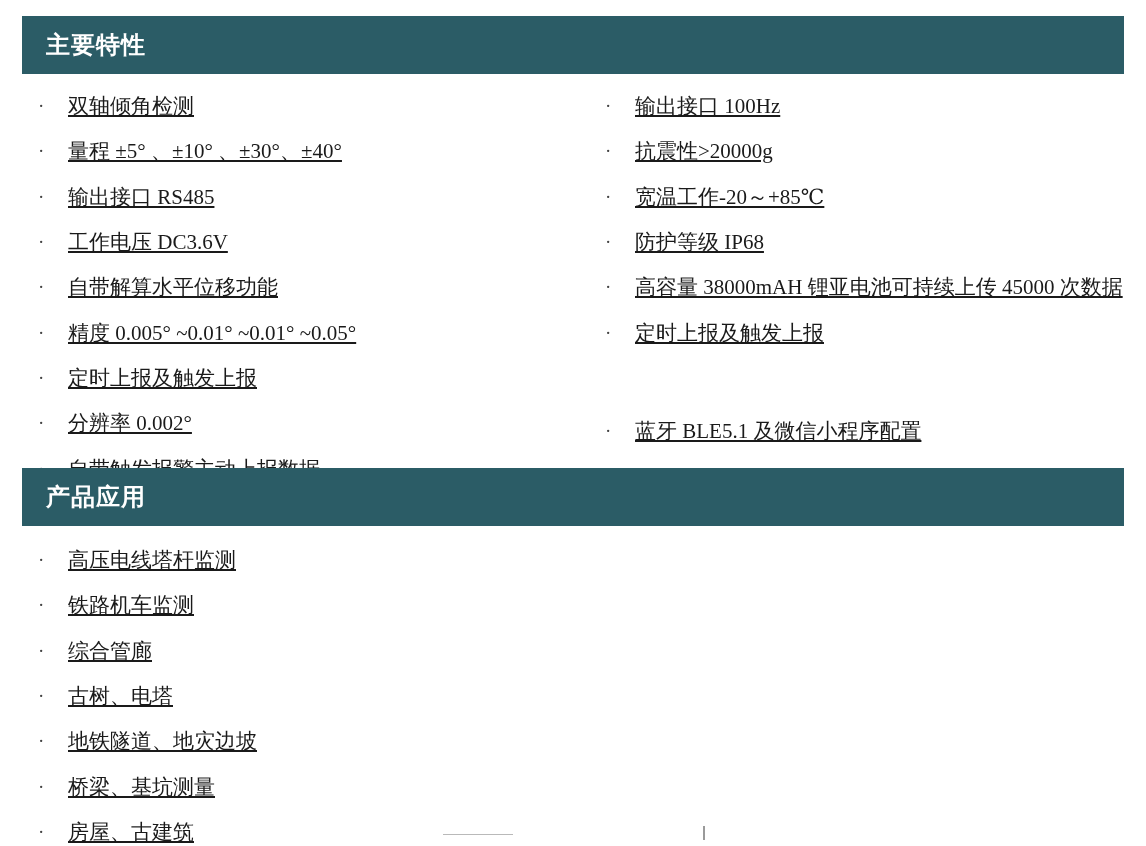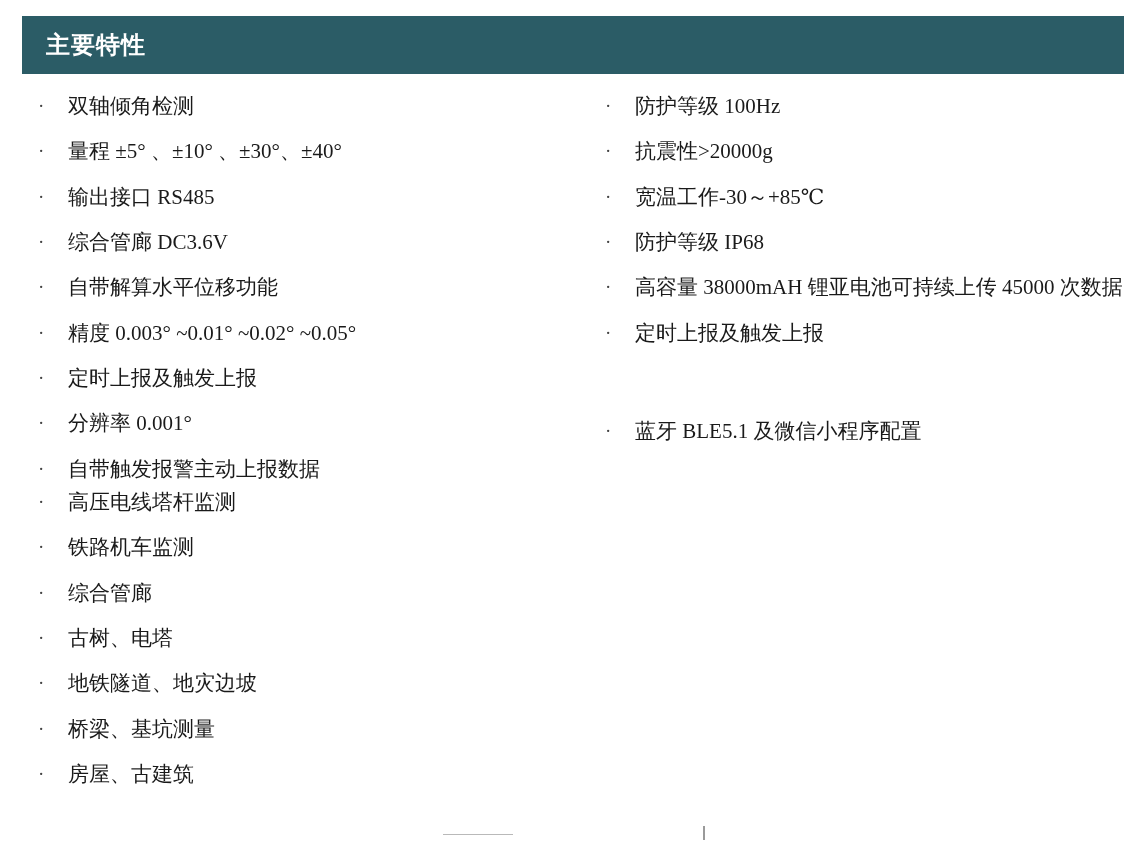--- a/index.html
+++ b/index.html
@@ -78,20 +78,21 @@
     width: 34px;
     text-align: left;
     color: #444;
     font-size: 19px;
     line-height: 1.45;
     padding-left: 4px;
     box-sizing: border-box;
   }
   .bullet-text {
     flex: 1 1 auto;
+    text-decoration: underline;
   }
   .spacer-item {
     height: 36px;
   }
   .apps-list {
     padding-top: 20px;
     padding-left: 12px;
   }
   .apps-list .bullet-item {
     margin-bottom: 17px;
@@ -139,58 +140,58 @@
           <li class="bullet-item">
             <span class="bullet-dot">·</span>
             <span class="bullet-text">量程 ±5°  、±10°  、±30°、±40°</span>
           </li>
           <li class="bullet-item">
             <span class="bullet-dot">·</span>
             <span class="bullet-text">输出接口 RS485</span>
           </li>
           <li class="bullet-item">
             <span class="bullet-dot">·</span>
-            <span class="bullet-text">综合管廊 DC3.6V</span>
+            <span class="bullet-text">工作电压 DC3.6V</span>
           </li>
           <li class="bullet-item">
             <span class="bullet-dot">·</span>
             <span class="bullet-text">自带解算水平位移功能</span>
           </li>
           <li class="bullet-item">
             <span class="bullet-dot">·</span>
-            <span class="bullet-text">精度 0.003°  ~0.01°  ~0.02°  ~0.05°</span>
+            <span class="bullet-text">精度 0.005°  ~0.01°  ~0.01°  ~0.05°</span>
           </li>
           <li class="bullet-item">
             <span class="bullet-dot">·</span>
             <span class="bullet-text">定时上报及触发上报</span>
           </li>
           <li class="bullet-item">
             <span class="bullet-dot">·</span>
-            <span class="bullet-text">分辨率 0.001°</span>
+            <span class="bullet-text">分辨率 0.002°</span>
           </li>
           <li class="bullet-item">
             <span class="bullet-dot">·</span>
             <span class="bullet-text">自带触发报警主动上报数据</span>
           </li>
         </ul>
       </div>
 
       <div class="col col-right">
         <ul class="bullet-list">
           <li class="bullet-item">
             <span class="bullet-dot">·</span>
-            <span class="bullet-text">防护等级 100Hz</span>
+            <span class="bullet-text">输出接口 100Hz</span>
           </li>
           <li class="bullet-item">
             <span class="bullet-dot">·</span>
             <span class="bullet-text">抗震性&gt;20000g</span>
           </li>
           <li class="bullet-item">
             <span class="bullet-dot">·</span>
-            <span class="bullet-text">宽温工作-30～+85℃</span>
+            <span class="bullet-text">宽温工作-20～+85℃</span>
           </li>
           <li class="bullet-item">
             <span class="bullet-dot">·</span>
             <span class="bullet-text">防护等级 IP68</span>
           </li>
           <li class="bullet-item">
             <span class="bullet-dot">·</span>
             <span class="bullet-text">高容量 38000mAH 锂亚电池可持续上传 45000 次数据</span>
           </li>
           <li class="bullet-item">
@@ -205,20 +206,21 @@
             <span class="bullet-dot">·</span>
             <span class="bullet-text">蓝牙 BLE5.1 及微信小程序配置</span>
           </li>
         </ul>
       </div>
 
     </div>
   </div>
 
   <div class="apps-wrap">
+    <div class="section-header">产品应用</div>
     <ul class="bullet-list apps-list">
       <li class="bullet-item">
         <span class="bullet-dot">·</span>
         <span class="bullet-text">高压电线塔杆监测</span>
       </li>
       <li class="bullet-item">
         <span class="bullet-dot">·</span>
         <span class="bullet-text">铁路机车监测</span>
       </li>
       <li class="bullet-item">

